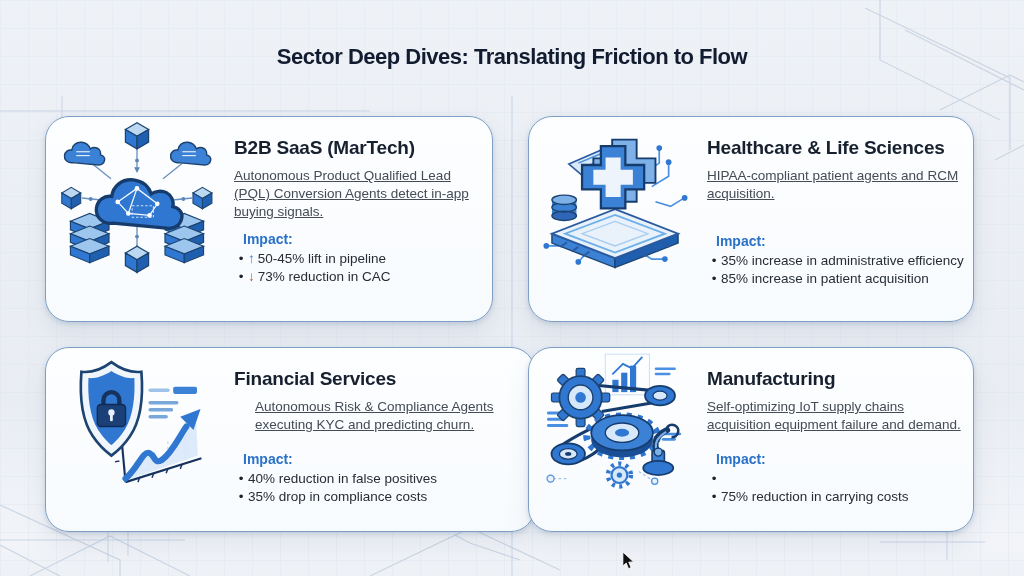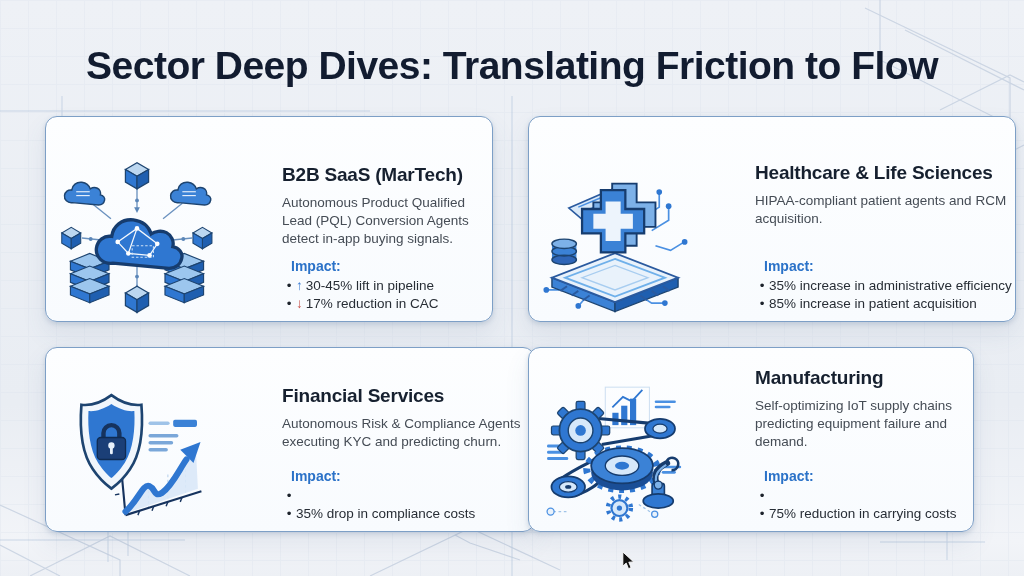--- a/index.html
+++ b/index.html
@@ -16,45 +16,45 @@
     background-image:
       linear-gradient(#d9e1ec 1px, transparent 1px),
       linear-gradient(90deg,#d9e1ec 1px, transparent 1px);
     background-size:28px 28px;
     opacity:.28; pointer-events:none;
   }
   .decor { position:absolute; inset:0; width:1024px; height:576px; z-index:0; }
 
   .slide-title {
     position:absolute; top:44px; left:0; width:1024px;
-    text-align:center; font-size:39px; font-weight:bold;
+    text-align:center; font-size:22px; font-weight:bold;
     letter-spacing:-0.5px; color:#121c30; white-space:nowrap; z-index:2;
   }
 
   .card {
     position:absolute; z-index:1;
     background:linear-gradient(180deg,#fdfeff 0%, #f8fbfe 100%);
-    border:1.5px solid #7d9fc6; border-radius:12px;
+    border:1.5px solid #7d9fc6; border-radius:24px;
     box-shadow:0 2px 5px rgba(70,100,140,.20), 0 12px 24px rgba(70,100,140,.10);
-    display:flex; align-items:flex-end;gap:48px;
+    display:flex; align-items:flex-start;
   }
   .card-1 { left:45px;  top:116px; width:448px; height:206px; }
-  .card-2 { left:528px; top:116px; width:488px; height:206px; }
+  .card-2 { left:528px; top:116px; width:446px; height:206px; }
   .card-3 { left:45px;  top:347px; width:490px; height:185px; }
   .card-4 { left:528px; top:347px; width:446px; height:185px; }
 
   .card-icon { width:182px; display:flex; align-items:center; justify-content:center; flex:none; }
   .card-2 .card-icon, .card-4 .card-icon { width:172px; }
   .card-body { flex:1; padding:20px 10px 10px 6px; }
 
   .card-title { font-size:19px; font-weight:bold; color:#16202f; letter-spacing:-0.2px; }
-  .card-desc  { margin-top:8px; font-size:13.5px; line-height:1.34; color:#454c55; }
+  .card-desc  { margin-top:8px; font-size:13.5px; line-height:1.34; color:#454c55;text-decoration:underline; }
   .card-1 .card-desc { max-width:252px; }
   .card-2 .card-desc { max-width:252px; }
-  .card-3 .card-desc { max-width:252px; }
+  .card-3 .card-desc { max-width:252px;margin-left:21px; }
   .card-4 .card-desc { max-width:272px; }
 
   .impact-label { font-size:14px; font-weight:bold; color:#2b72c8;padding-left:9px; }
   .card-1 .impact-label { margin-top:10px; }
   .card-2 .impact-label { margin-top:30px; }
   .card-3 .impact-label, .card-4 .impact-label { margin-top:17px; }
 
   .impact-list { margin-top:4px; display:flex; flex-direction:column; gap:3px; }
   .impact-item { display:flex; align-items:baseline; font-size:13.5px; color:#272d35; white-space:nowrap; }
   .dot { width:14px; text-align:center; flex:none; color:#1c222b; }
@@ -172,26 +172,26 @@
       </svg>
     </div>
     <div class="card-body">
       <div class="card-title">B2B SaaS (MarTech)</div>
       <div class="card-desc">Autonomous Product Qualified Lead (PQL) Conversion Agents detect in-app buying signals.</div>
       <div class="impact-label">Impact:</div>
       <div class="impact-list">
         <div class="impact-item">
           <span class="dot">•</span>
           <span class="arrow arrow-up">↑</span>
-          <span>30-45% lift in pipeline</span>
+          <span>50-45% lift in pipeline</span>
         </div>
         <div class="impact-item">
           <span class="dot">•</span>
           <span class="arrow arrow-down">↓</span>
-          <span>17% reduction in CAC</span>
+          <span>73% reduction in CAC</span>
         </div>
       </div>
     </div>
   </div>
 
   <div class="card card-2">
     <div class="card-icon">
       <svg width="160" height="160" viewBox="0 0 170 170">
 
         <g stroke="#4a90e2" stroke-width="1.8" fill="none">
@@ -300,20 +300,21 @@
         <rect x="54.4" y="74" width="3.2" height="9" rx="1.5" fill="#e8f1fb"></rect>
       </svg>
     </div>
     <div class="card-body">
       <div class="card-title">Financial Services</div>
       <div class="card-desc">Autonomous Risk &amp; Compliance Agents executing KYC and predicting churn.</div>
       <div class="impact-label">Impact:</div>
       <div class="impact-list">
         <div class="impact-item">
           <span class="dot">•</span>
+          <span>40% reduction in false positives</span>
         </div>
         <div class="impact-item">
           <span class="dot">•</span>
           <span>35% drop in compliance costs</span>
         </div>
       </div>
     </div>
   </div>
 
   <div class="card card-4">
@@ -396,21 +397,21 @@
           <path d="M8,24 C1,11 9,4 17,-1" stroke="#7db1e8" stroke-width="2.5" fill="none"></path>
           <path d="M18,-6 a7,7 0 1 1 5,11" stroke="#163c6e" stroke-width="3" fill="none"></path>
           <rect x="1" y="20" width="14" height="18" rx="3" fill="#3b82d6" stroke="#163c6e" stroke-width="1.8"></rect>
           <ellipse cx="8" cy="40" rx="17" ry="8" fill="#2f77d1" stroke="#163c6e" stroke-width="2"></ellipse>
           <circle cx="8" cy="22" r="4.5" fill="#7db1e8" stroke="#163c6e" stroke-width="1.5"></circle>
         </g>
       </svg>
     </div>
     <div class="card-body">
       <div class="card-title">Manufacturing</div>
-      <div class="card-desc">Self-optimizing IoT supply chains predicting equipment failure and demand.</div>
+      <div class="card-desc">Self-optimizing IoT supply chains acquisition equipment failure and demand.</div>
       <div class="impact-label">Impact:</div>
       <div class="impact-list">
         <div class="impact-item">
           <span class="dot">•</span>
         </div>
         <div class="impact-item">
           <span class="dot">•</span>
           <span>75% reduction in carrying costs</span>
         </div>
       </div>

